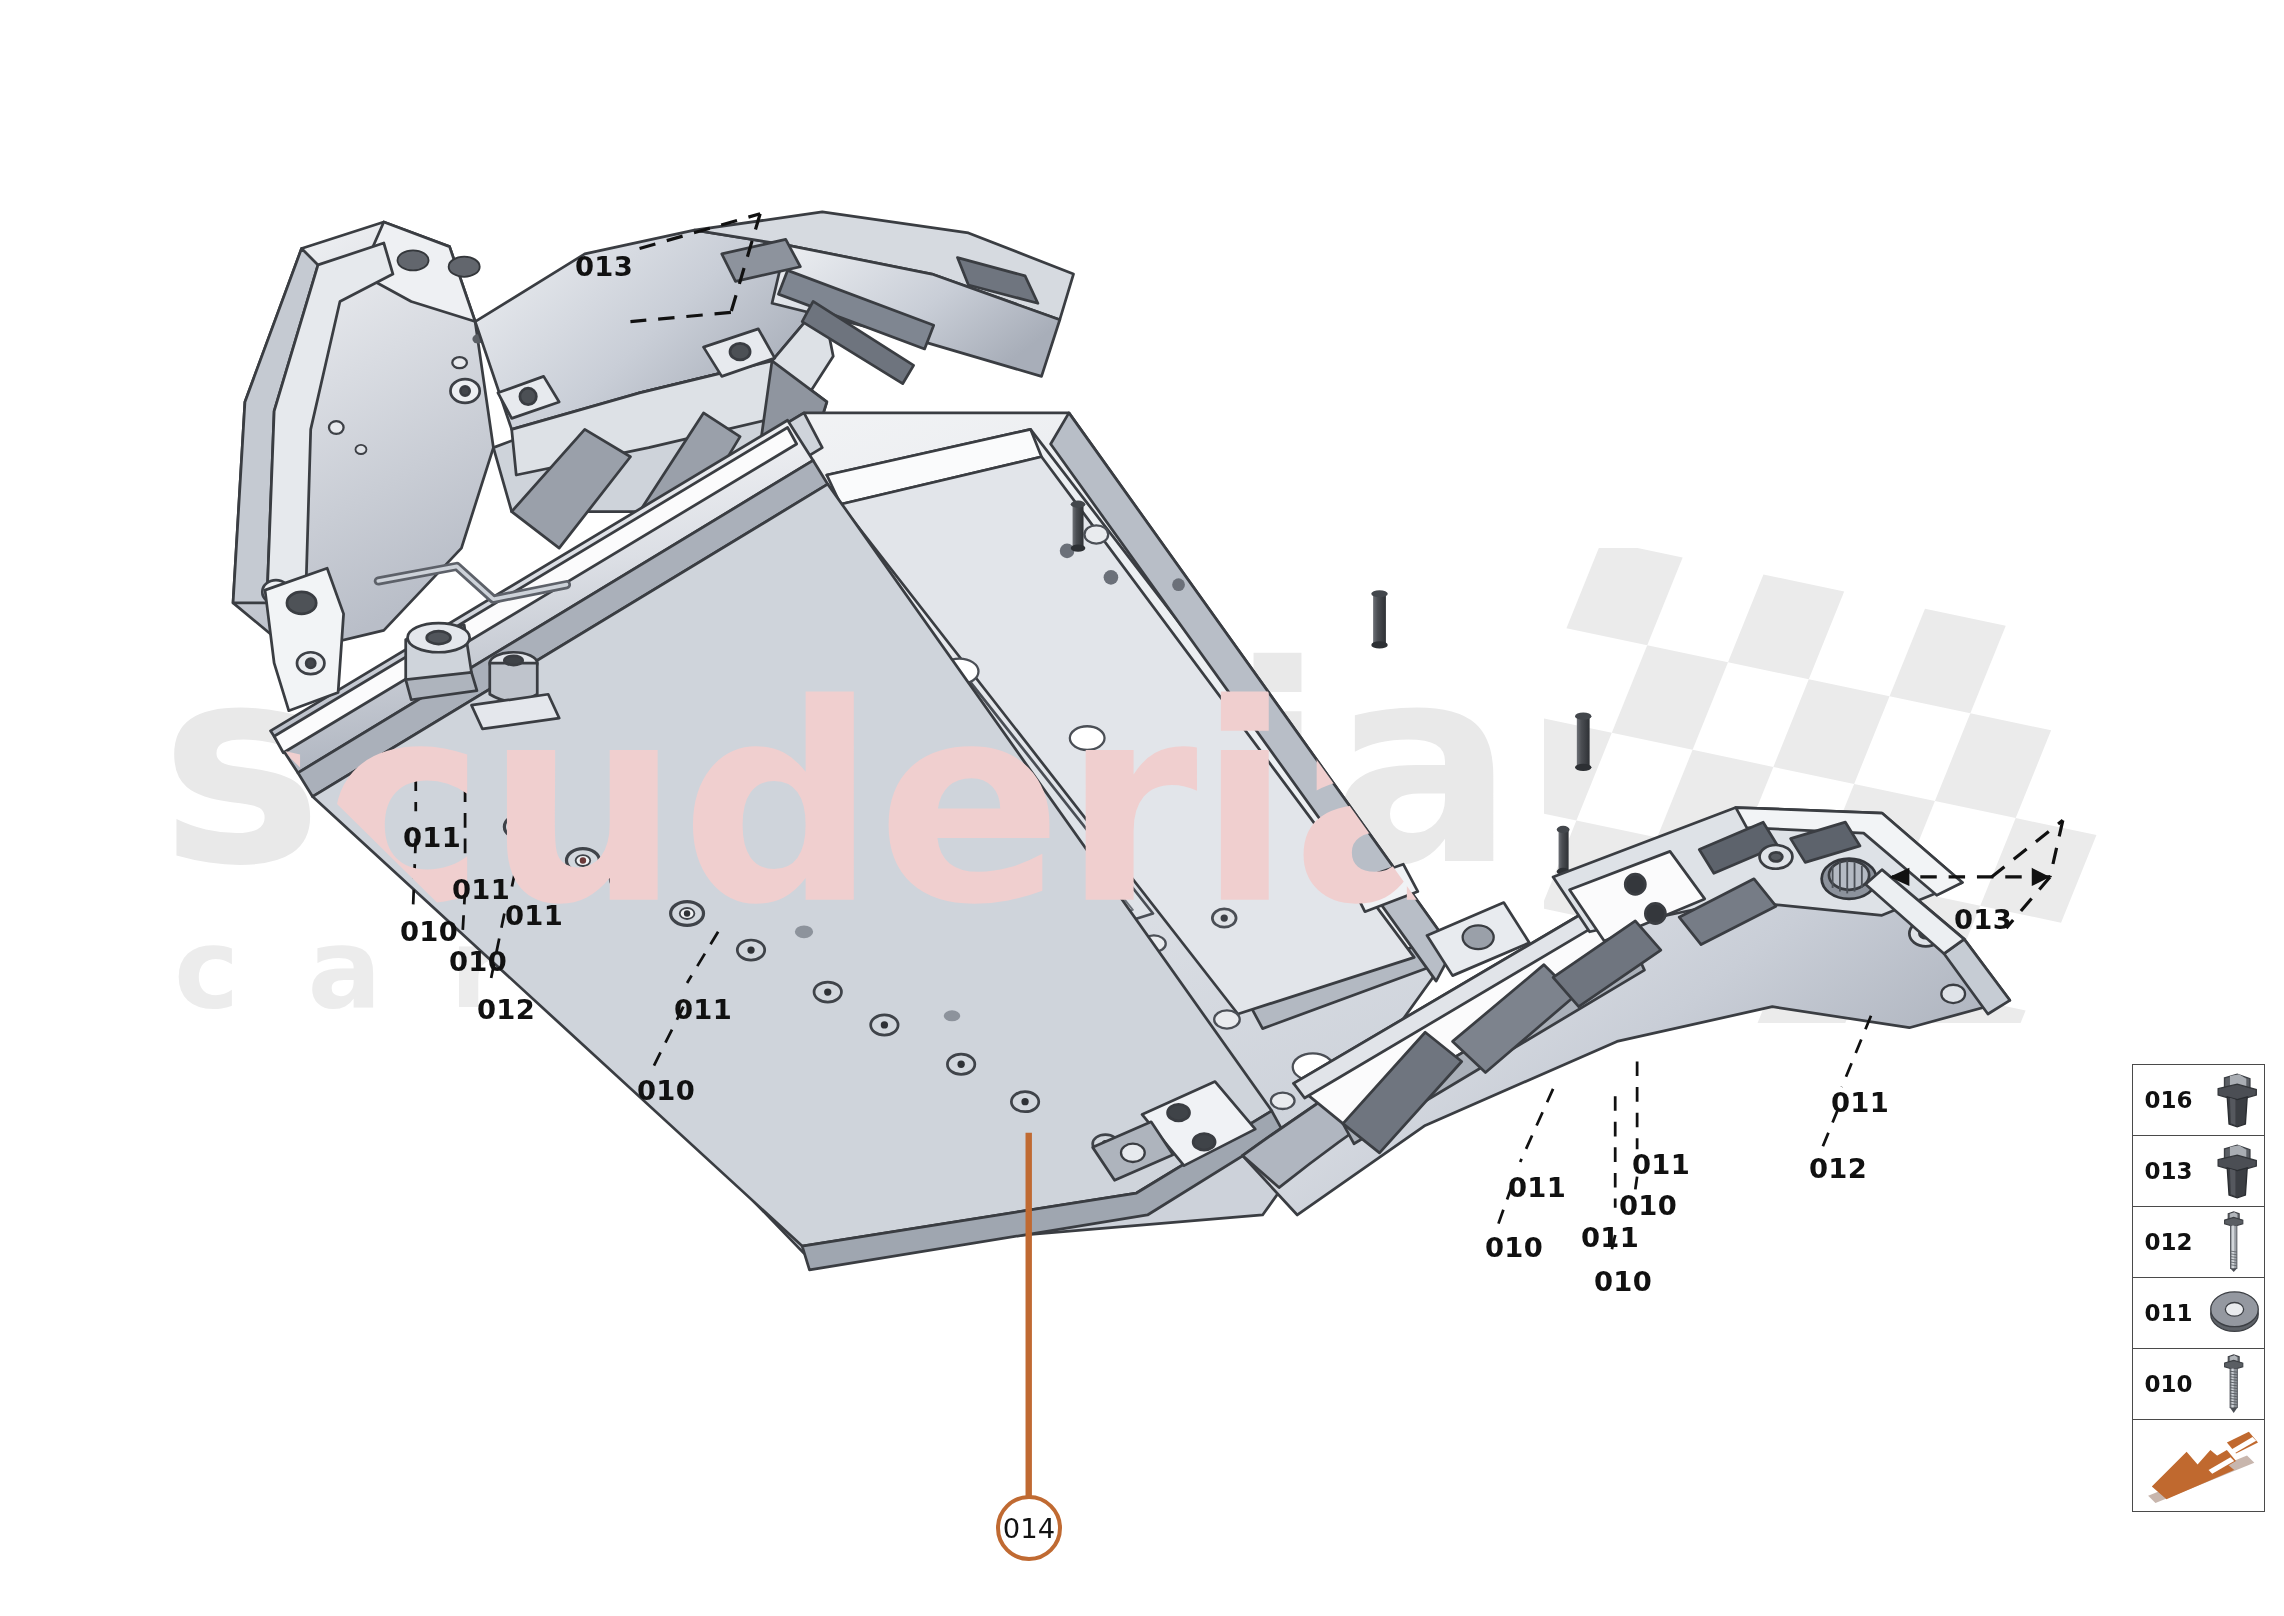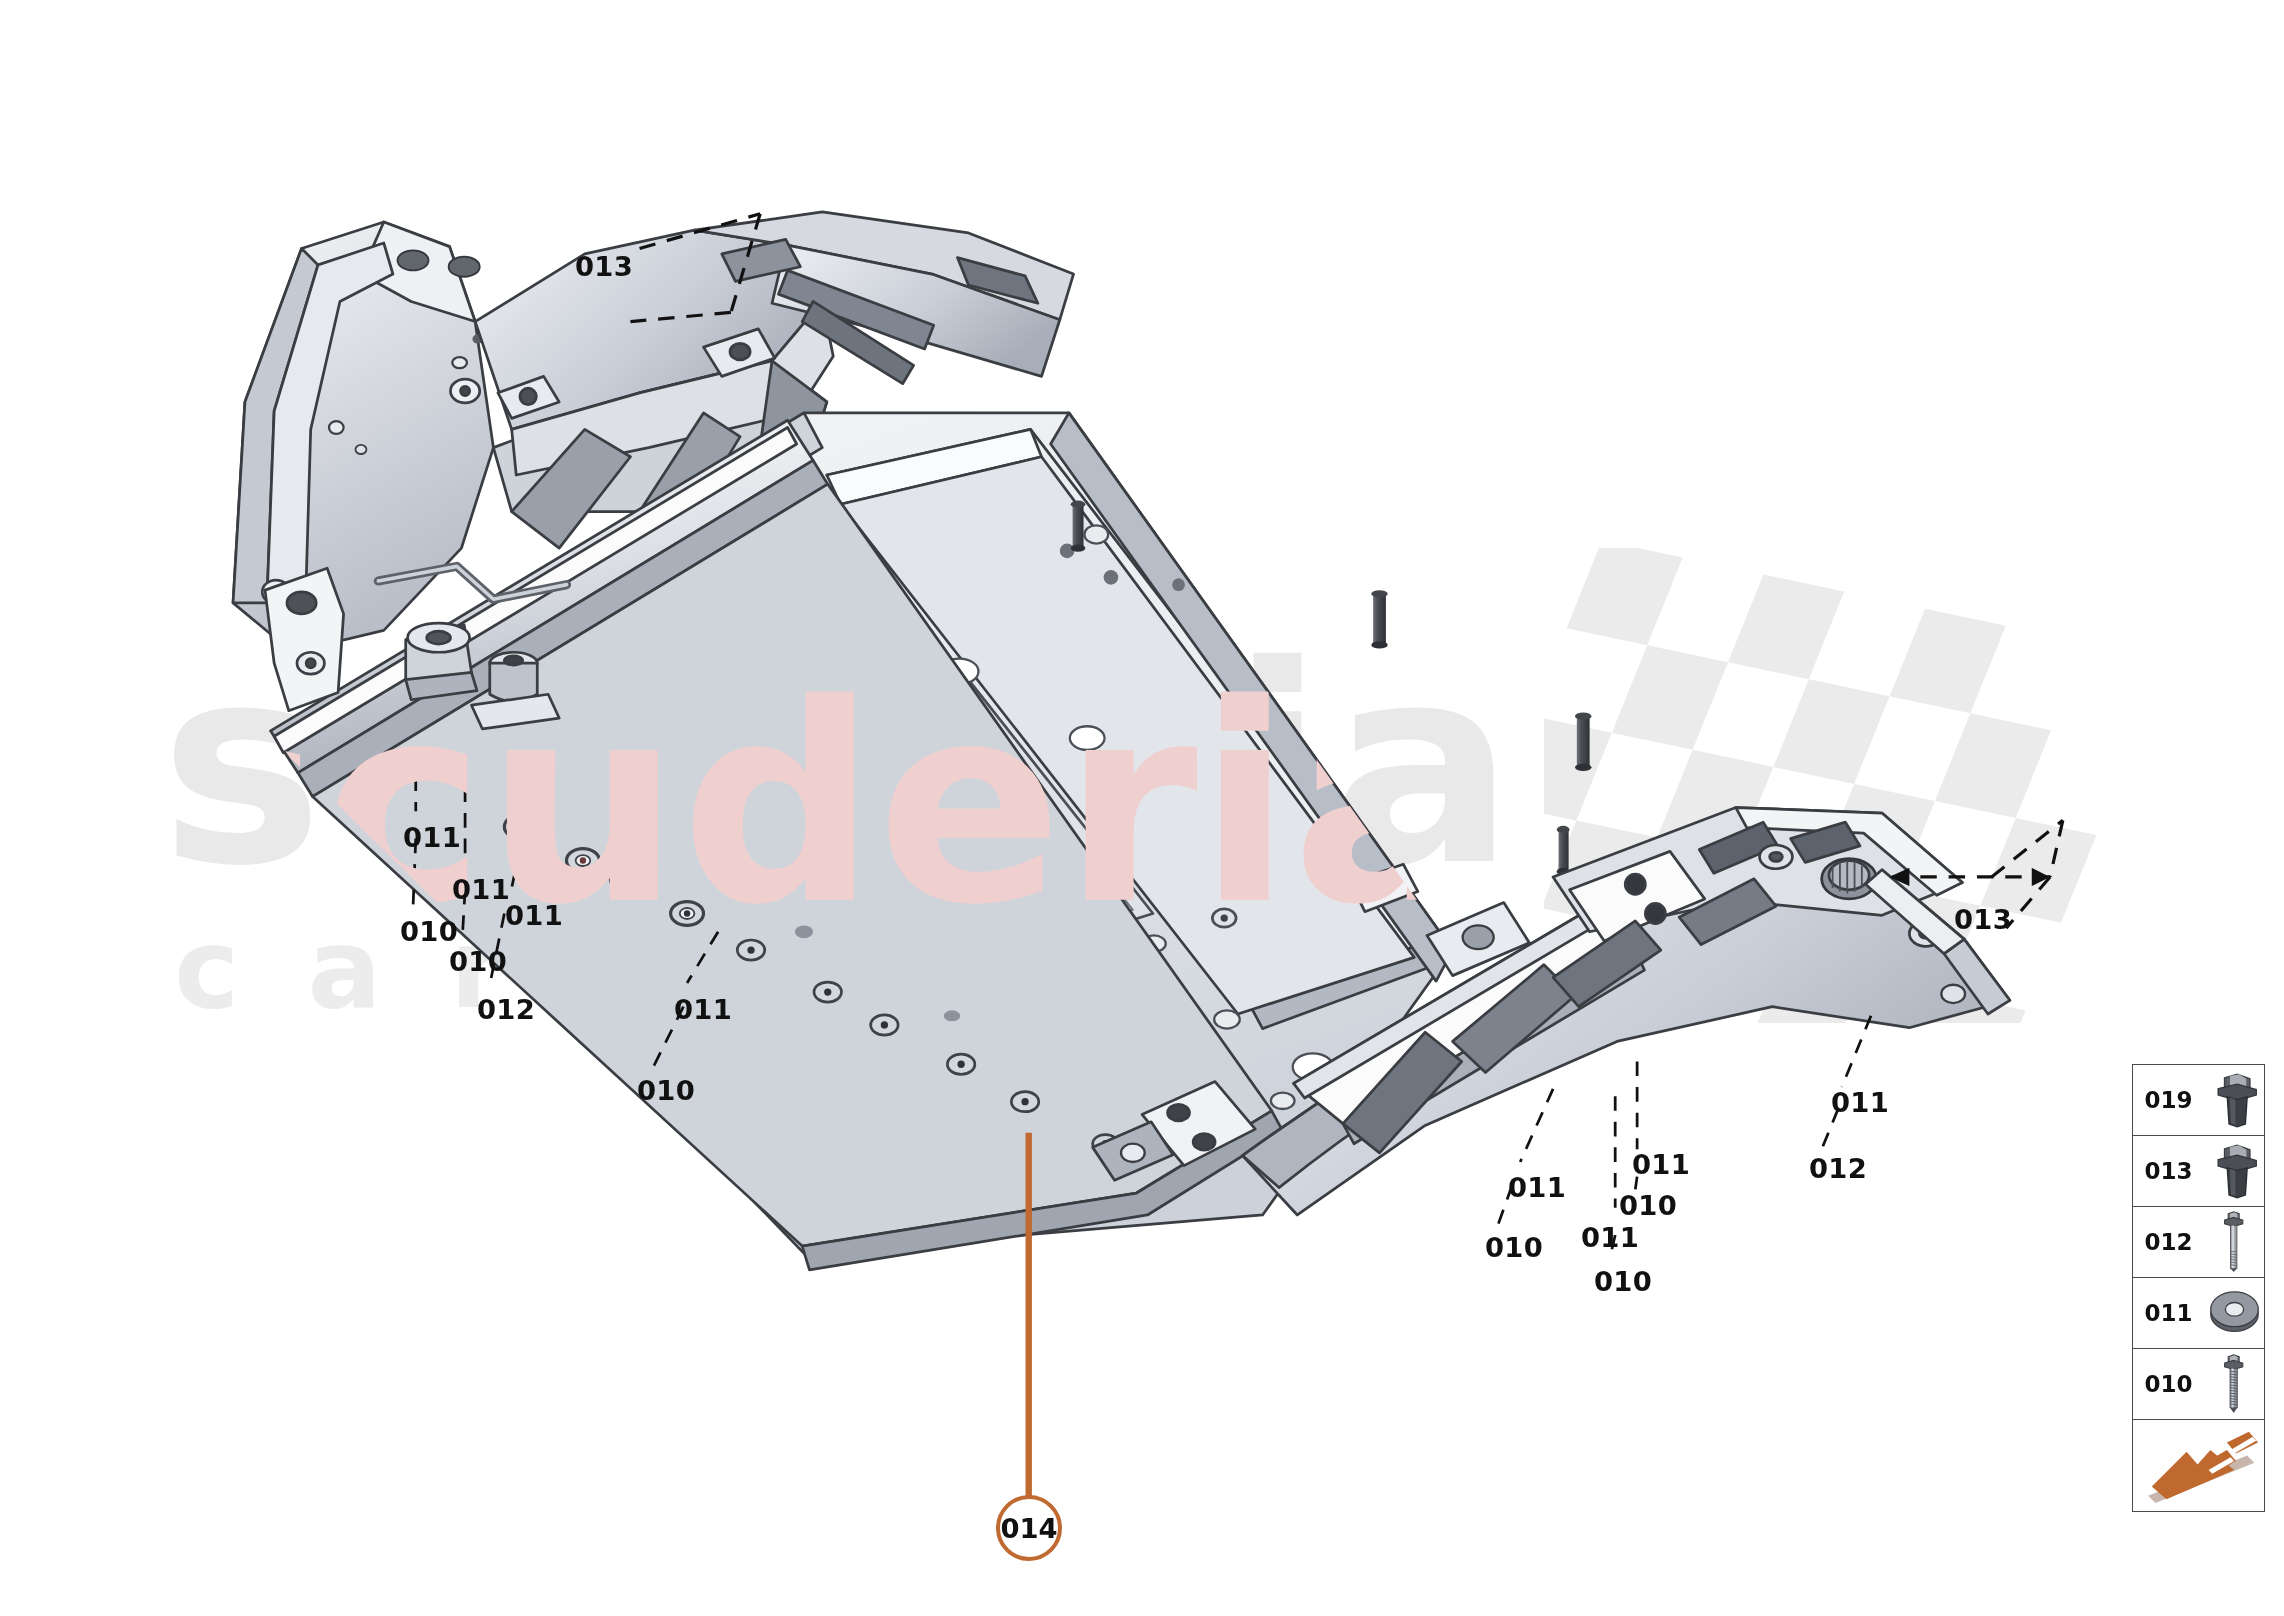--- a/index.html
+++ b/index.html
@@ -24,21 +24,21 @@
 
   
   .lbl{position:absolute;font-size:27.4px;font-weight:700;color:#111;
        font-family:"DejaVu Sans","Liberation Sans",sans-serif;
        white-space:nowrap;letter-spacing:0.01em;}
 
   
   .bubble{position:absolute;width:66px;height:66px;border:4.6px solid #c06a32;
           border-radius:50%;background:#fff;box-sizing:border-box;
           display:flex;align-items:center;justify-content:center;}
-  .bubble span{font-size:27.4px;font-weight:700;color:#111;}
+  .bubble span{font-size:27.4px;font-weight:400;color:#111;}
 
   
   #legend{position:absolute;left:2132px;top:1064px;width:133px;
           border:1.8px solid #4a4a4a;box-sizing:border-box;background:#fff;}
   .lgrow{display:flex;align-items:center;height:71px;
          border-bottom:1.8px solid #4a4a4a;box-sizing:border-box;position:relative;}
   .lgrow:last-child{border-bottom:none;}
   .lgnum{width:71px;text-align:center;font-size:23px;font-weight:700;color:#111;
          font-family:"DejaVu Sans","Liberation Sans",sans-serif;}
   .lgicon{flex:1;display:flex;align-items:center;justify-content:center;height:100%;}
@@ -461,21 +461,21 @@
   <div class="lbl" style="left:1809px;top:1153px;">012</div>
   <div class="lbl" style="left:1954px;top:904px;">013</div>
 
   <div class="bubble" style="left:996px;top:1495px;">
     <span>014</span>
   </div>
 
   <div id="legend">
 
     <div class="lgrow">
-      <div class="lgnum">019</div>
+      <div class="lgnum">016</div>
       <div class="lgicon">
         <svg width="49" height="57" viewBox="0 0 54 62" xmlns="http://www.w3.org/2000/svg">
           <path d="M16,6 L30,2 L44,7 L44,19 L30,24 L16,19 Z" fill="#5b5f65" stroke="#3c3f44" stroke-width="1.5"></path>
           <path d="M22,4 L32,2 L40,7 L40,17 L30,20 L22,16 Z" fill="#a9adb3"></path>
           <path d="M9,18 L30,13 L51,19 L51,25 L30,31 L9,25 Z" fill="#4b4e54" stroke="#33363a" stroke-width="1.5"></path>
           <path d="M19,27 L30,30 L41,27 L39,57 L30,60 L21,57 Z" fill="#3b3e43" stroke="#2a2d31" stroke-width="1.5"></path>
           <path d="M22,28 L28,30 L28,58 L23,56 Z" fill="#55585e"></path>
         </svg>
       </div>
     </div>

